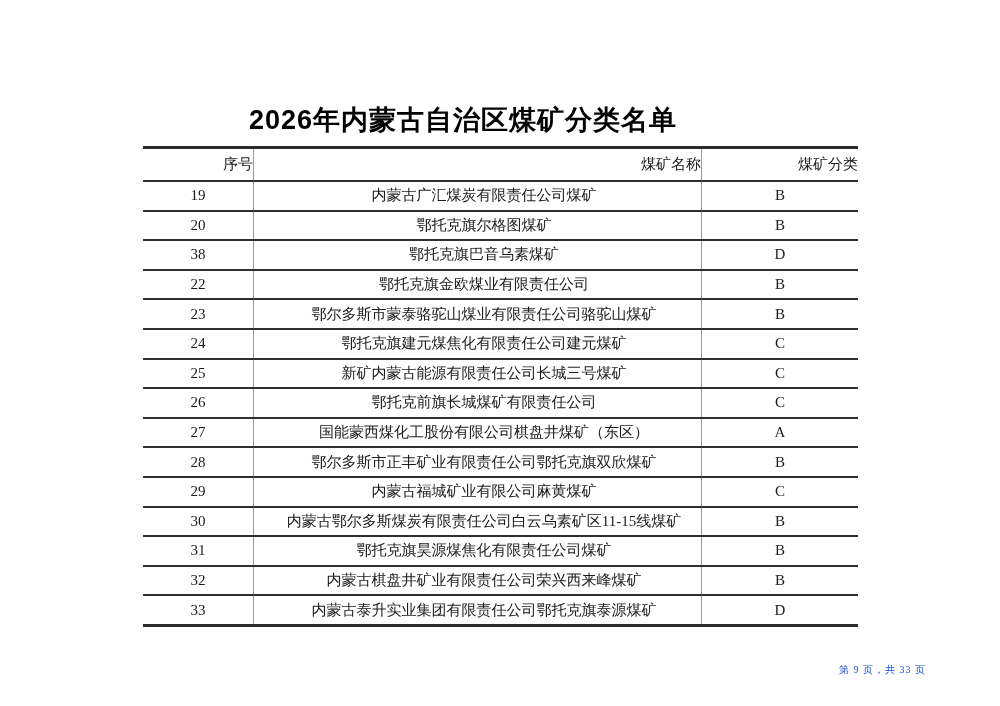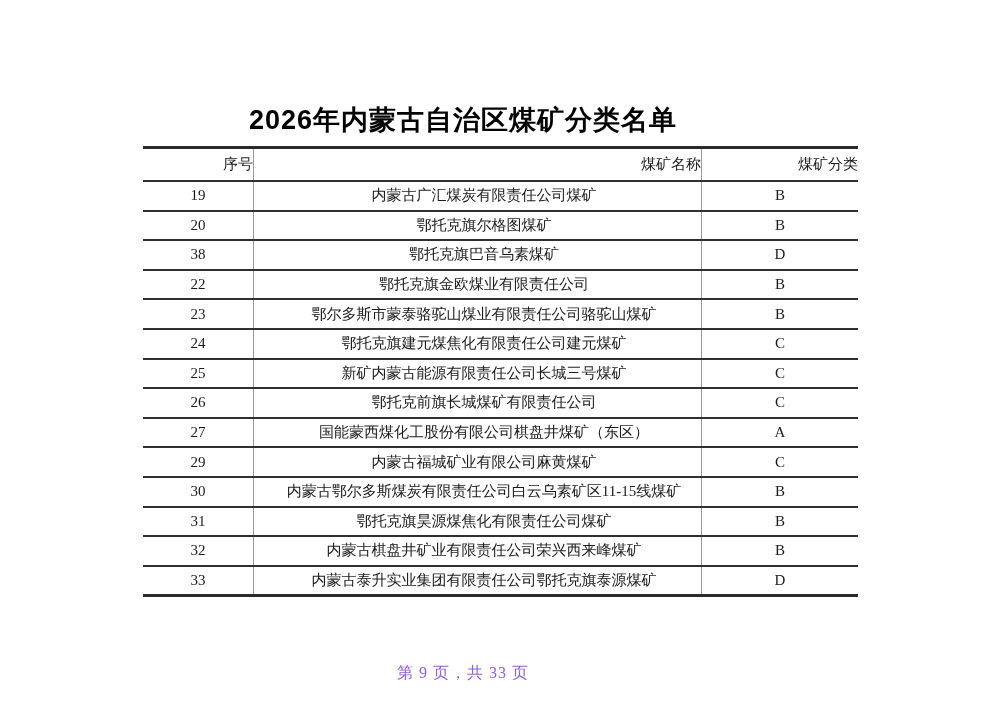--- a/index.html
+++ b/index.html
@@ -64,24 +64,24 @@
   }
   .col-no    { width: 110px; text-align: center; }
   .col-name  { width: 447px; text-align: left; font-family: Liberation Serif, serif; }
   td.col-name { padding-left: 13px; }
   .col-class { width: 156px; text-align: center; }
   .footer {
     position: absolute;
     top: 643px;
     left: 0;
     width: 100%;
-    text-align: center;
-    font-size: 16px;
+    text-align: right;
+    font-size: 10px;
     letter-spacing: 1px;
-    color: #8b5cf6;
+    color: #1d4ed8;
   }
 </style>
 </head>
 <body>
 
 <div class="page">
 
   <h1 class="title">2026年内蒙古自治区煤矿分类名单</h1>
 
   <table class="mine-table">
@@ -140,20 +140,25 @@
     <td class="col-name">鄂托克前旗长城煤矿有限责任公司</td>
     <td class="col-class">C</td>
   </tr>
 
   <tr>
     <td class="col-no">27</td>
     <td class="col-name">国能蒙西煤化工股份有限公司棋盘井煤矿（东区）</td>
     <td class="col-class">A</td>
   </tr>
 
+  <tr>
+    <td class="col-no">28</td>
+    <td class="col-name">鄂尔多斯市正丰矿业有限责任公司鄂托克旗双欣煤矿</td>
+    <td class="col-class">B</td>
+  </tr>
 
   <tr>
     <td class="col-no">29</td>
     <td class="col-name">内蒙古福城矿业有限公司麻黄煤矿</td>
     <td class="col-class">C</td>
   </tr>
 
   <tr>
     <td class="col-no">30</td>
     <td class="col-name">内蒙古鄂尔多斯煤炭有限责任公司白云乌素矿区11-15线煤矿</td>

